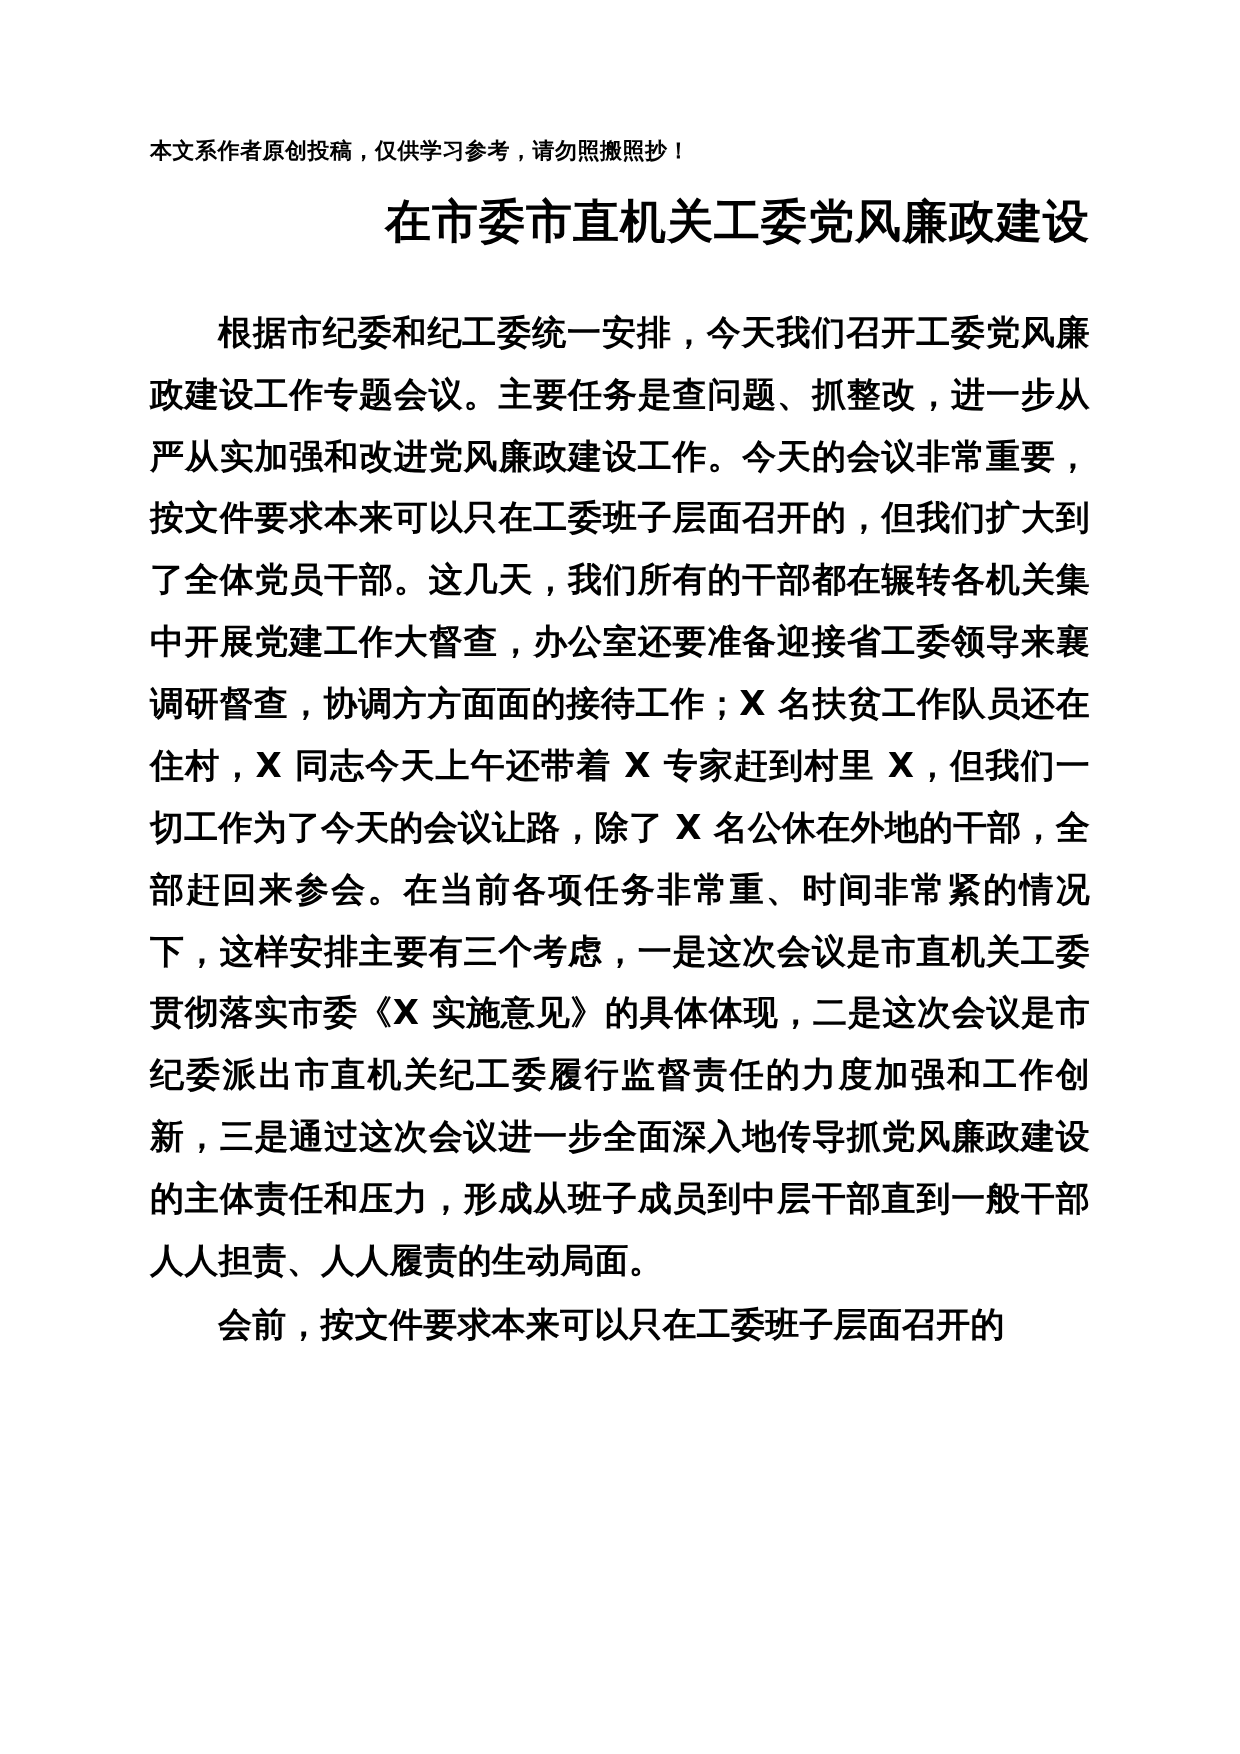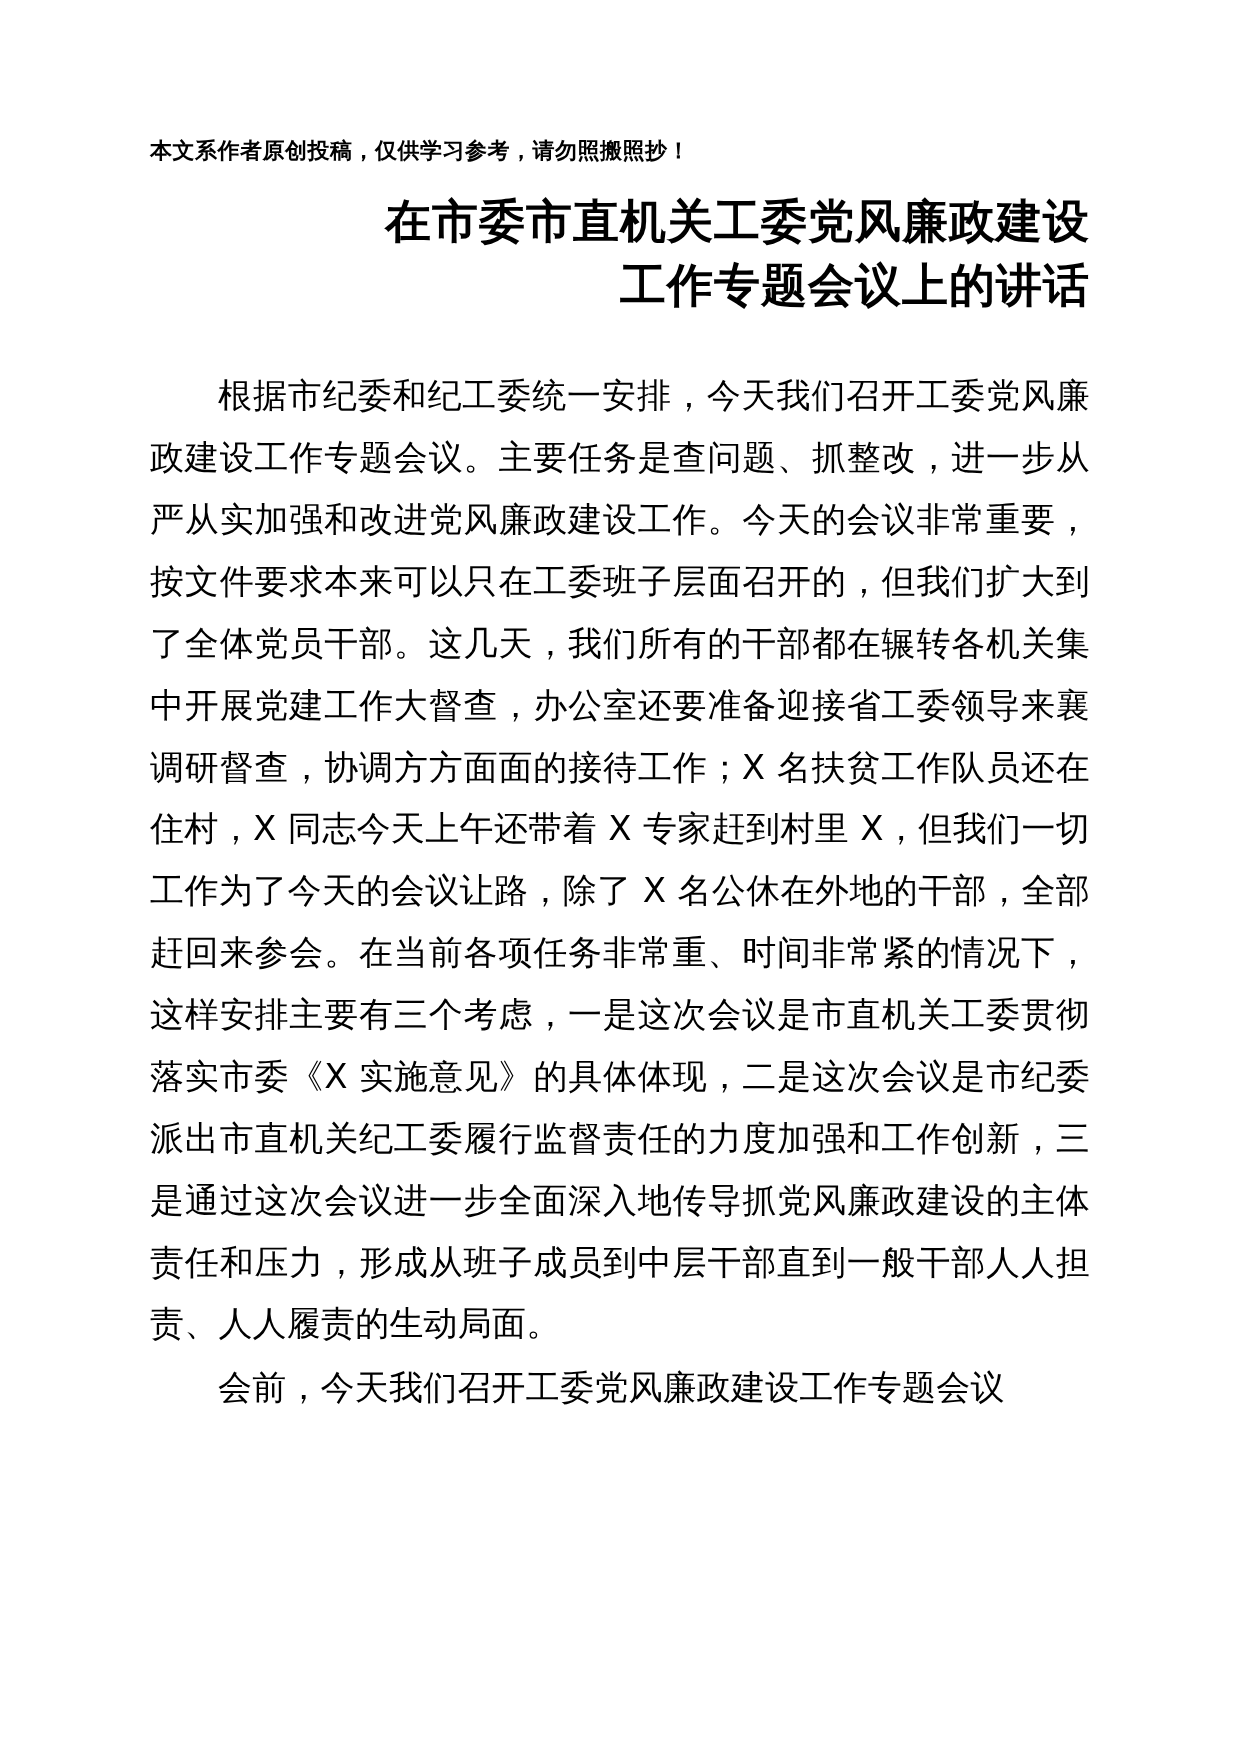--- a/index.html
+++ b/index.html
@@ -36,20 +36,21 @@
     font-size: 46px;
     font-weight: bold;
     line-height: 1.38;
     letter-spacing: 1px;
   }
   .doc-title .line {
     display: block;
   }
   .body-text {
     margin-top: 48px;
+    font-weight: bold;
   }
   .para {
     font-size: 34px;
     line-height: 1.82;
     text-align: justify;
     text-justify: inter-ideograph;
     text-indent: 2em;
     margin: 0;
     letter-spacing: 0.2px;
   }
@@ -59,21 +60,20 @@
 </style>
 </head>
 <body>
 
 <div class="page">
 
   <div class="notice">本文系作者原创投稿，仅供学习参考，请勿照搬照抄！</div>
 
   <h1 class="doc-title">
     <span class="line">在市委市直机关工委党风廉政建设</span>
-    <span class="line">工作专题会议上的讲话</span>
   </h1>
 
   <div class="body-text">
     <p class="para">根据市纪委和纪工委统一安排，今天我们召开工委党风廉政建设工作专题会议。主要任务是查问题、抓整改，进一步从严从实加强和改进党风廉政建设工作。今天的会议非常重要，按文件要求本来可以只在工委班子层面召开的，但我们扩大到了全体党员干部。这几天，我们所有的干部都在辗转各机关集中开展党建工作大督查，办公室还要准备迎接省工委领导来襄调研督查，协调方方面面的接待工作；X 名扶贫工作队员还在住村，X 同志今天上午还带着 X 专家赶到村里 X，但我们一切工作为了今天的会议让路，除了 X 名公休在外地的干部，全部赶回来参会。在当前各项任务非常重、时间非常紧的情况下，这样安排主要有三个考虑，一是这次会议是市直机关工委贯彻落实市委《X 实施意见》的具体体现，二是这次会议是市纪委派出市直机关纪工委履行监督责任的力度加强和工作创新，三是通过这次会议进一步全面深入地传导抓党风廉政建设的主体责任和压力，形成从班子成员到中层干部直到一般干部人人担责、人人履责的生动局面。</p>
-    <p class="para">会前，今天我们召开工委党风廉政建设工作专题会议</p>
+    <p class="para">会前，按文件要求本来可以只在工委班子层面召开的</p>
   </div>
 
 </div>
 
 </body></html>

